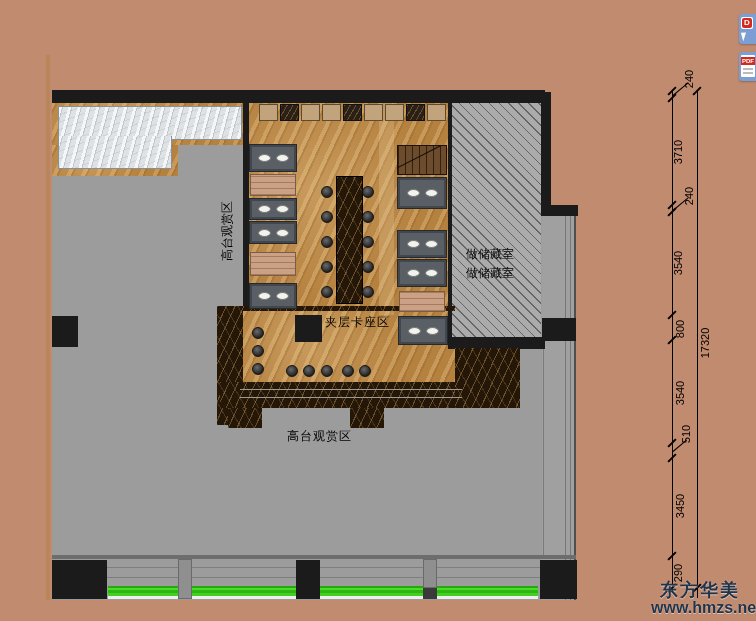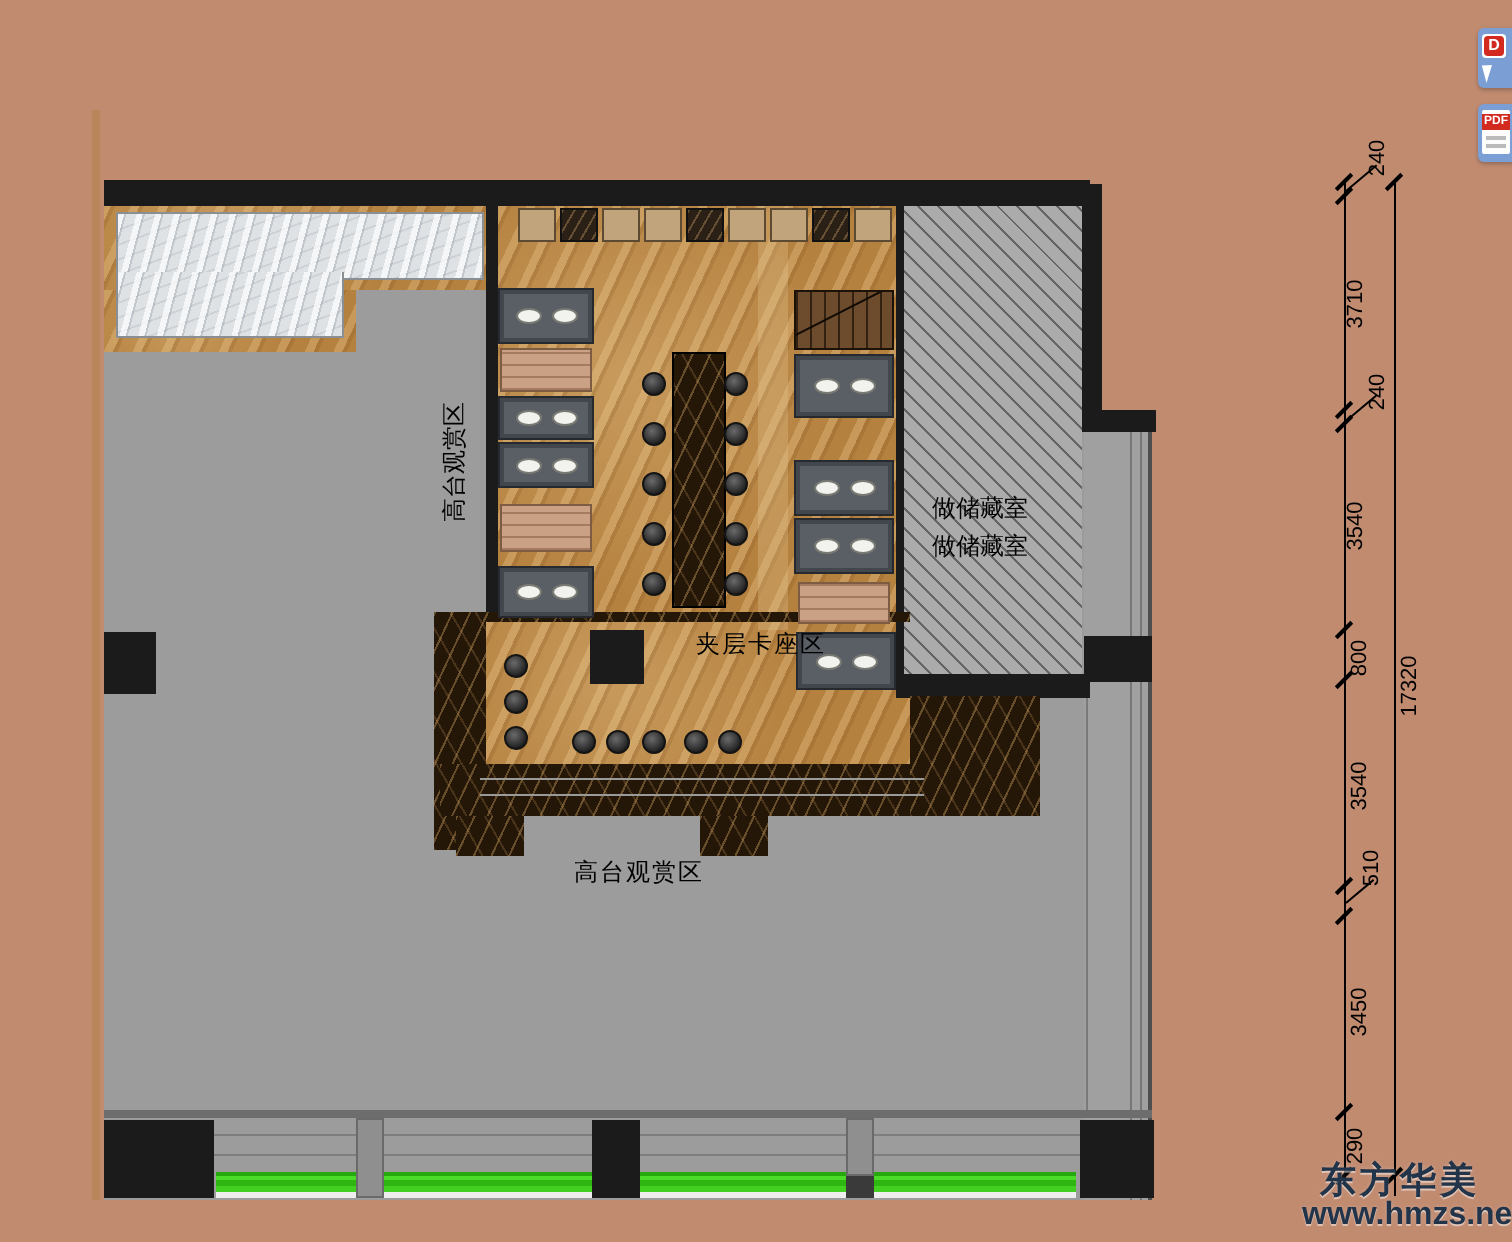--- a/index.html
+++ b/index.html
@@ -164,21 +164,21 @@
   <div class="abs" style="left:108px;top:596px;width:430px;height:3px;background:#eee;"></div>
   <div class="abs" style="left:178px;top:559px;width:14px;height:40px;background:#8f8f8f;border:1px solid #6a6a6a;box-sizing:border-box;"></div>
   <div class="abs" style="left:423px;top:559px;width:14px;height:29px;background:#8f8f8f;border:1px solid #6a6a6a;box-sizing:border-box;"></div>
   <div class="abs" style="left:423px;top:588px;width:14px;height:11px;background:#3a3a3a;"></div>
   <div class="abs wall" style="left:52px;top:560px;width:55px;height:39px;"></div>
   <div class="abs wall" style="left:296px;top:560px;width:24px;height:39px;"></div>
   <div class="abs wall" style="left:540px;top:560px;width:37px;height:39px;"></div>
 
   <div class="abs label-cn" style="left:196px;top:224px;width:62px;text-align:center;transform:rotate(-90deg);">高台观赏区</div>
   <div class="abs label-cn" style="left:287px;top:429px;letter-spacing:1px;">高台观赏区</div>
-  <div class="abs label-cn" style="left:348px;top:315px;letter-spacing:1px;text-align:center;">夹层卡座区</div>
+  <div class="abs label-cn" style="left:325px;top:315px;letter-spacing:1px;text-align:center;">夹层卡座区</div>
   <div class="abs label-cn" style="left:466px;top:247px;">做储藏室</div>
   <div class="abs label-cn" style="left:466px;top:266px;">做储藏室</div>
 
   <div class="abs dimline" style="left:672px;top:90px;width:1px;height:501px;"></div>
   <div class="abs dimline" style="left:697px;top:90px;width:1px;height:508px;"></div>
   <div class="tick" style="left:672px;top:91px;"></div>
   <div class="tick" style="left:672px;top:98px;"></div>
   <div class="tick" style="left:672px;top:205px;"></div>
   <div class="tick" style="left:672px;top:212px;"></div>
   <div class="tick" style="left:672px;top:315px;"></div>

